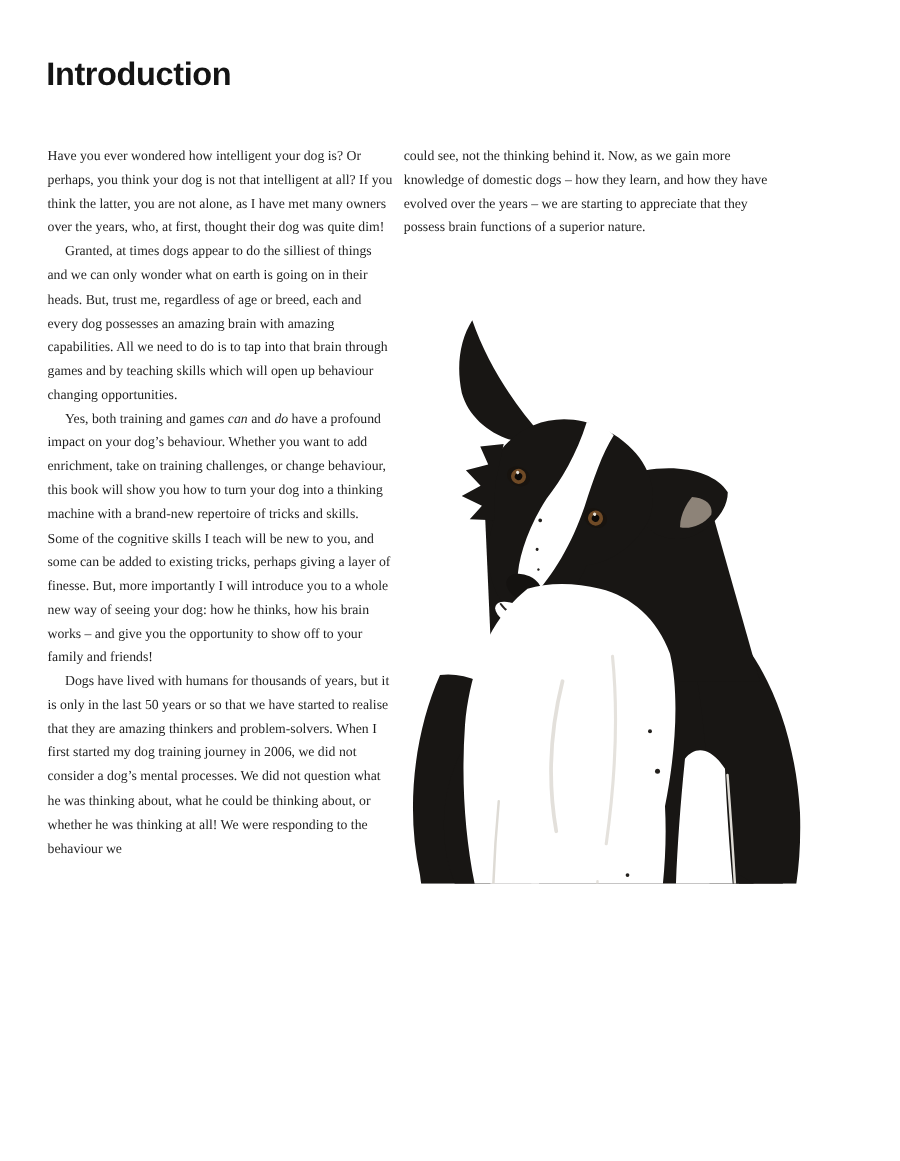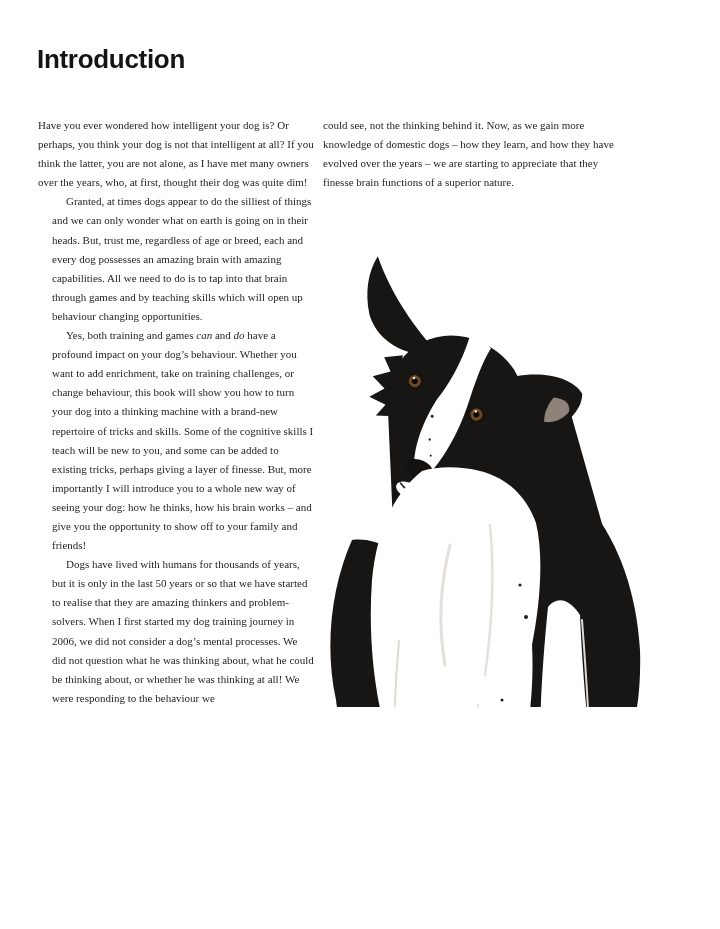--- a/index.html
+++ b/index.html
@@ -6,21 +6,21 @@
   .page{position:relative;width:720px;height:707px;background:var(--background,#ffffff);
         font-family:"Liberation Serif",serif;overflow:hidden;}
   .title{position:absolute;left:37px;top:44px;margin:0;
          font-family:"Liberation Sans",sans-serif;font-weight:700;font-size:26px;
          letter-spacing:-0.3px;color:var(--title,#141414);}
   .col{position:absolute;top:116px;color:var(--text,#1f1f1f);
        font-size:11px;line-height:19.1px;}
   .col-left{left:38px;width:276px;}
   .col-right{left:323px;width:291px;}
   .para{margin:0;}
-  .para.indent{text-indent:14px;margin-left:14px;}
+  .para.indent{text-indent:14px;}
   .para em{}
   .photo{position:absolute;left:330px;top:245px;width:390px;height:600px;margin:0;}
   .photo svg{display:block;width:100%;height:100%;}
   .caption{position:absolute;left:323px;top:853px;
            font-family:"Liberation Sans",sans-serif;font-size:11.5px;
            color:var(--caption,#8a8a8a);}
   .page-num{position:absolute;left:38px;top:888px;
             font-family:"Liberation Sans",sans-serif;font-size:13.5px;font-weight:700;
             color:var(--text,#1a1a1a);}
   
@@ -39,21 +39,21 @@
 
   <h1 class="title">Introduction</h1>
 
   <div class="col col-left">
       <p class="para"><span>Have you ever wondered how intelligent your dog is? Or perhaps, you think your dog is not that intelligent at all? If you think the latter, you are not alone, as I have met many owners over the years, who, at first, thought their dog was quite dim!</span></p>
       <p class="para indent"><span>Granted, at times dogs appear to do the silliest of things and we can only wonder what on earth is going on in their heads. But, trust me, regardless of age or breed, each and every dog possesses an amazing brain with amazing capabilities. All we need to do is to tap into that brain through games and by teaching skills which will open up behaviour changing opportunities.</span></p>
       <p class="para indent"><span>Yes, both training and games </span><em>can</em><span> and </span><em>do</em><span> have a profound impact on your dog’s behaviour. Whether you want to add enrichment, take on training challenges, or change behaviour, this book will show you how to turn your dog into a thinking machine with a brand-new repertoire of tricks and skills. Some of the cognitive skills I teach will be new to you, and some can be added to existing tricks, perhaps giving a layer of finesse. But, more importantly I will introduce you to a whole new way of seeing your dog: how he thinks, how his brain works – and give you the opportunity to show off to your family and friends!</span></p>
       <p class="para indent"><span>Dogs have lived with humans for thousands of years, but it is only in the last 50 years or so that we have started to realise that they are amazing thinkers and problem-solvers. When I first started my dog training journey in 2006, we did not consider a dog’s mental processes. We did not question what he was thinking about, what he could be thinking about, or whether he was thinking at all! We were responding to the behaviour we</span></p>
     </div>
   <div class="col col-right">
-      <p class="para"><span>could see, not the thinking behind it. Now, as we gain more knowledge of domestic dogs – how they learn, and how they have evolved over the years – we are starting to appreciate that they finesse brain functions of a superior nature.</span></p>
+      <p class="para"><span>could see, not the thinking behind it. Now, as we gain more knowledge of domestic dogs – how they learn, and how they have evolved over the years – we are starting to appreciate that they possess brain functions of a superior nature.</span></p>
     </div>
 
   <figure class="photo">
     <svg viewBox="0 0 390 600" xmlns="http://www.w3.org/2000/svg">
       <defs>
         <filter id="soft" x="-40%" y="-40%" width="180%" height="180%">
           <feGaussianBlur stdDeviation="8"></feGaussianBlur>
         </filter>
         <filter id="soft2" x="-40%" y="-40%" width="180%" height="180%">
           <feGaussianBlur stdDeviation="4"></feGaussianBlur>

